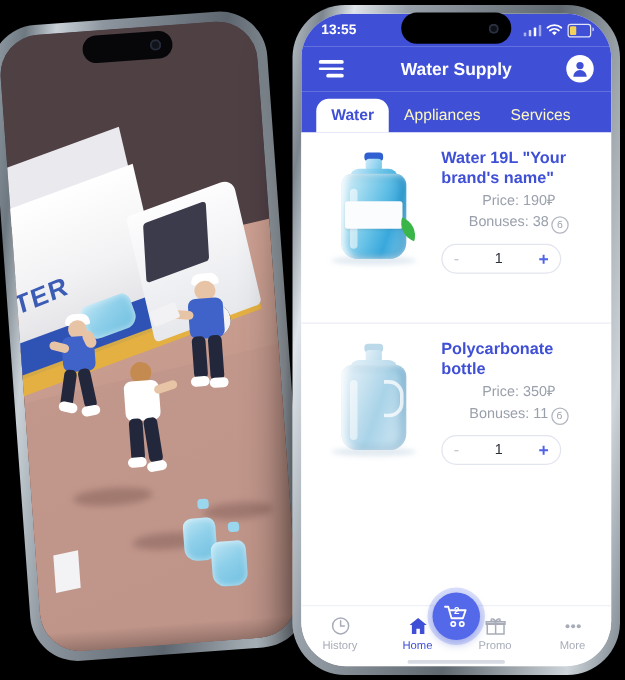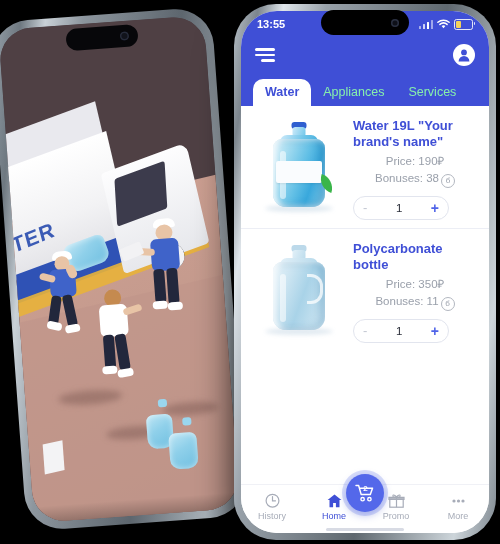--- a/index.html
+++ b/index.html
@@ -153,28 +153,28 @@
   .bn-b.right{right:8px;width:44px;height:66px;}
   .bn-neck{position:absolute;border-radius:3px;background:rgba(168,218,240,.95);}
   .pump{position:absolute;right:16px;bottom:62px;width:8px;height:30px;background:#bfe0f2;border-radius:3px;
     box-shadow:inset -2px 0 3px rgba(70,140,185,.4);}
   .pump::before{content:"";position:absolute;left:-7px;top:-5px;width:22px;height:9px;border-radius:5px;background:#cfe7f6;}
   .pump::after{content:"";position:absolute;left:-13px;top:-1px;width:12px;height:5px;border-radius:3px;background:#bcdcf0;transform:rotate(12deg)}
 
   
   .tabs{background:#3f4fd6;display:flex;align-items:flex-end;padding:6px 0 0 12px;flex:0 0 auto;gap:0;}
   .tab{
-    padding:6px 12px 7px;color:#86efac;font-size:12.5px;cursor:pointer;white-space:nowrap;
+    padding:6px 12px 7px;color:#fef9c3;font-size:12.5px;cursor:pointer;white-space:nowrap;
   }
   .tab.active{background:#fff;color:#3f4fd6;font-weight:bold;border-radius:10px 10px 0 0;}
 
   
   .list{flex:1 1 auto;background:#fff;overflow:hidden;position:relative;}
   .prod{display:flex;padding:10px 12px 8px;gap:8px;position:relative;}
-  .prod + .prod{border-top:1px solid #eceef5;}
+  .prod + .prod{border-top:1px solid #eceef5;margin-top:30px;}
   .p-img{width:92px;flex:0 0 92px;display:flex;align-items:center;justify-content:center;position:relative;height:104px;}
   .jug{position:relative;width:52px;height:78px;}
   .jug .body{position:absolute;left:0;right:0;bottom:0;height:68px;border-radius:9px 9px 13px 13px;
     background:linear-gradient(110deg,#dff2fb 0%,#aadef1 22%,#63c0e6 52%,#39a8dc 72%,#8fd2ef 100%);
     box-shadow:inset 3px 0 6px rgba(255,255,255,.85), inset -5px 0 8px rgba(25,110,160,.35);}
   .jug .shoulder{position:absolute;left:7px;right:7px;bottom:60px;height:12px;border-radius:7px 7px 2px 2px;
     background:linear-gradient(110deg,#cdeafa,#6cc4e8 60%,#46aedd);}
   .jug .neck{position:absolute;left:50%;transform:translateX(-50%);bottom:70px;width:13px;height:10px;border-radius:3px;
     background:linear-gradient(110deg,#cdeafa,#70c6e9);}
   .jug .cap{position:absolute;left:50%;transform:translateX(-50%);bottom:78px;width:15px;height:7px;border-radius:3px;background:#2f5fd0;}
@@ -318,20 +318,21 @@
             </div>
         </div>
       </div>
 
       <div class="appbar">
         <div class="burger">
           <span></span>
             <span></span>
             <span></span>
         </div>
+        <div class="app-title">Water Supply</div>
         <div class="avatar">
           <svg width="16" height="16" viewBox="0 0 16 16">
             <circle cx="8" cy="5.4" r="2.9" fill="#3f4fd6"></circle>
             <path d="M2.6 14.4a5.4 5.4 0 0 1 10.8 0z" fill="#3f4fd6"></path>
           </svg>
         </div>
       </div>
 
 
       <div class="tabs">

